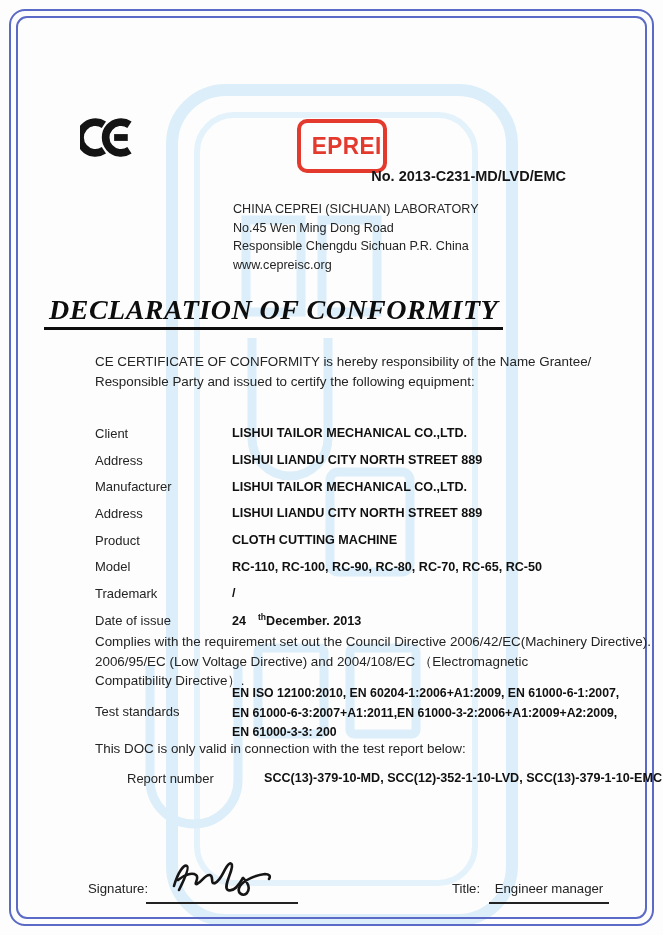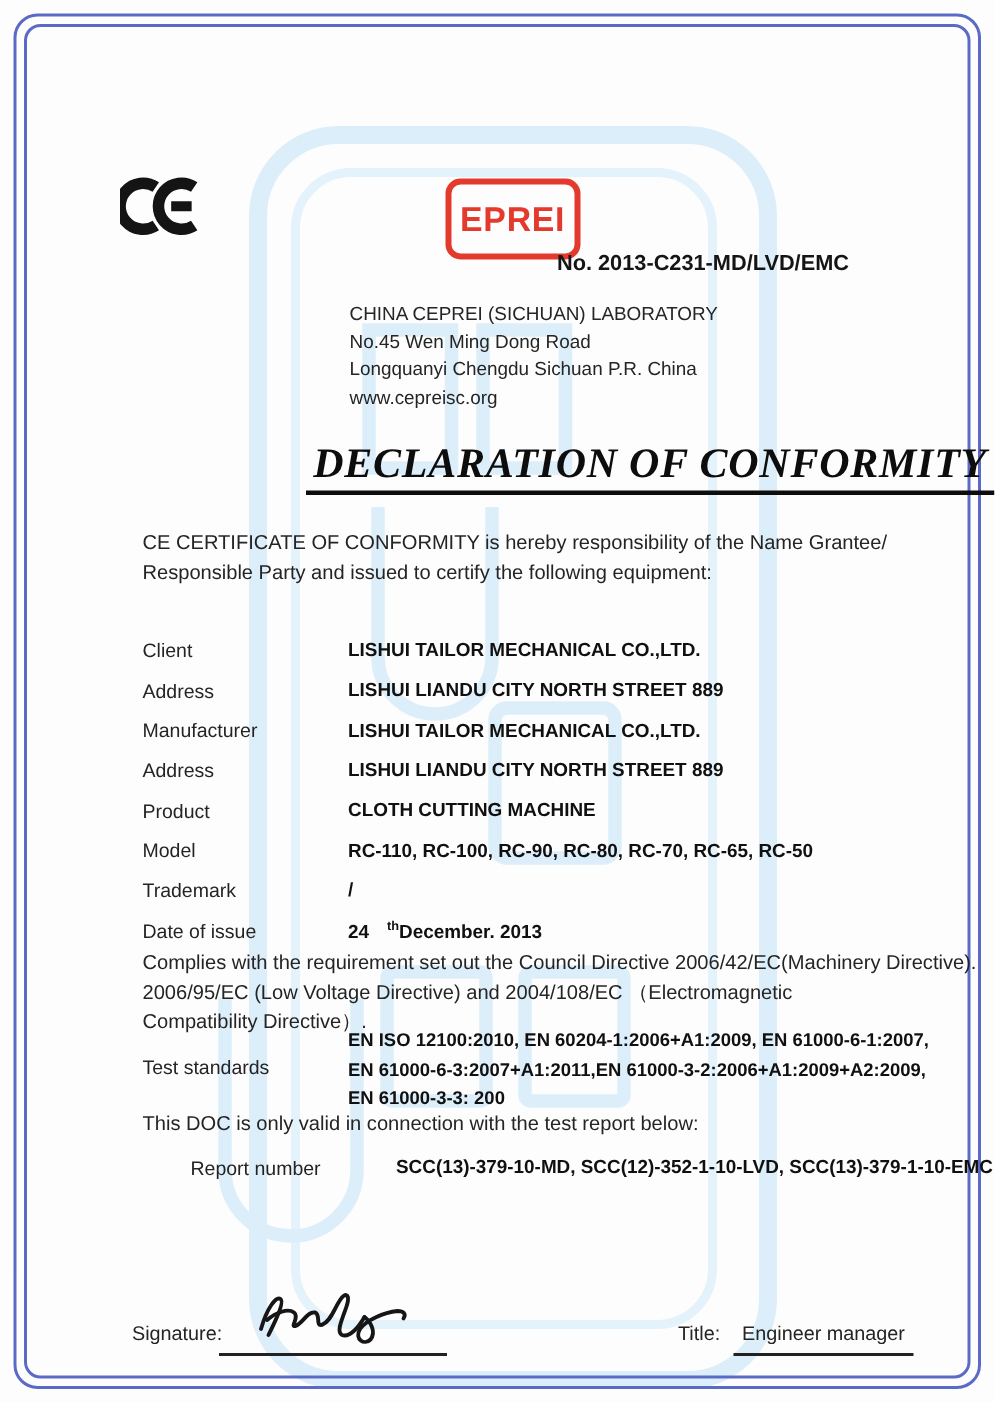--- a/index.html
+++ b/index.html
@@ -18,28 +18,28 @@
   .wm { position:absolute; inset:0; z-index:0; }
   .wm-rect1 { position:absolute; left:166px; top:84px;  width:328px; height:818px; border:12px solid #dceef9; border-radius:60px; }
   .wm-rect2 { position:absolute; left:194px; top:112px; width:272px; height:762px; border:6px  solid #e4f2fb; border-radius:40px; }
   .wm svg { position:absolute; left:0; top:0; }
 
   .content { position:absolute; inset:0; z-index:1; }
 
   .ce-mark { position:absolute; left:80px; top:114px; }
   .eprei { position:absolute; left:297px; top:119px; width:82px; height:46px;
            border:4px solid #e43a2e; border-radius:10px;
-           display:flex; align-items:center; justify-content:center; background:transparent; }
+           display:flex; align-items:center; justify-content:flex-end; background:transparent; }
   .eprei span { color:#e43a2e; font-weight:bold; font-size:23px; letter-spacing:0.5px; transform:scaleX(0.98); }
 
   .cert-no { position:absolute; right:97px; top:168px; font-weight:bold; font-size:14.5px; color:#151515; }
 
   .lab { position:absolute; left:233px; top:200px; font-size:12.6px; line-height:18.6px; color:#252525; }
 
-  .title-wrap { position:absolute; left:0; right:0; top:294px; text-align:right;margin-left:44px; }
+  .title-wrap { position:absolute; left:0; right:0; top:294px; text-align:left;margin-left:44px; }
   .title-wrap span {
     display:inline-block;
     font-family:"Liberation Serif", serif; font-style:italic; font-weight:bold;
     font-size:28px; letter-spacing:0.5px; color:#0d0d0d;
     border-bottom:3px solid #0d0d0d; padding:0 5px 1px 5px;
   }
 
   .intro { position:absolute; left:95px; top:352px; font-size:13.4px; line-height:19.5px; color:#242424; white-space:nowrap; }
 
   .fields { position:absolute; left:95px; top:420px; }
@@ -101,21 +101,21 @@
 
     <div class="eprei">
       <span>EPREI</span>
     </div>
 
     <div class="cert-no">No. 2013-C231-MD/LVD/EMC</div>
 
     <div class="lab">
       <div>CHINA CEPREI (SICHUAN) LABORATORY</div>
       <div>No.45 Wen Ming Dong Road</div>
-      <div>Longquanyi Chengdu Sichuan P.R. China</div>
+      <div>Responsible Chengdu Sichuan P.R. China</div>
       <div>www.cepreisc.org</div>
     </div>
 
     <div class="title-wrap">
       <span>DECLARATION OF CONFORMITY</span>
     </div>
 
     <div class="intro">
       <div>CE CERTIFICATE OF CONFORMITY is hereby responsibility of the Name Grantee/</div>
       <div>Responsible Party and issued to certify the following equipment:</div>

